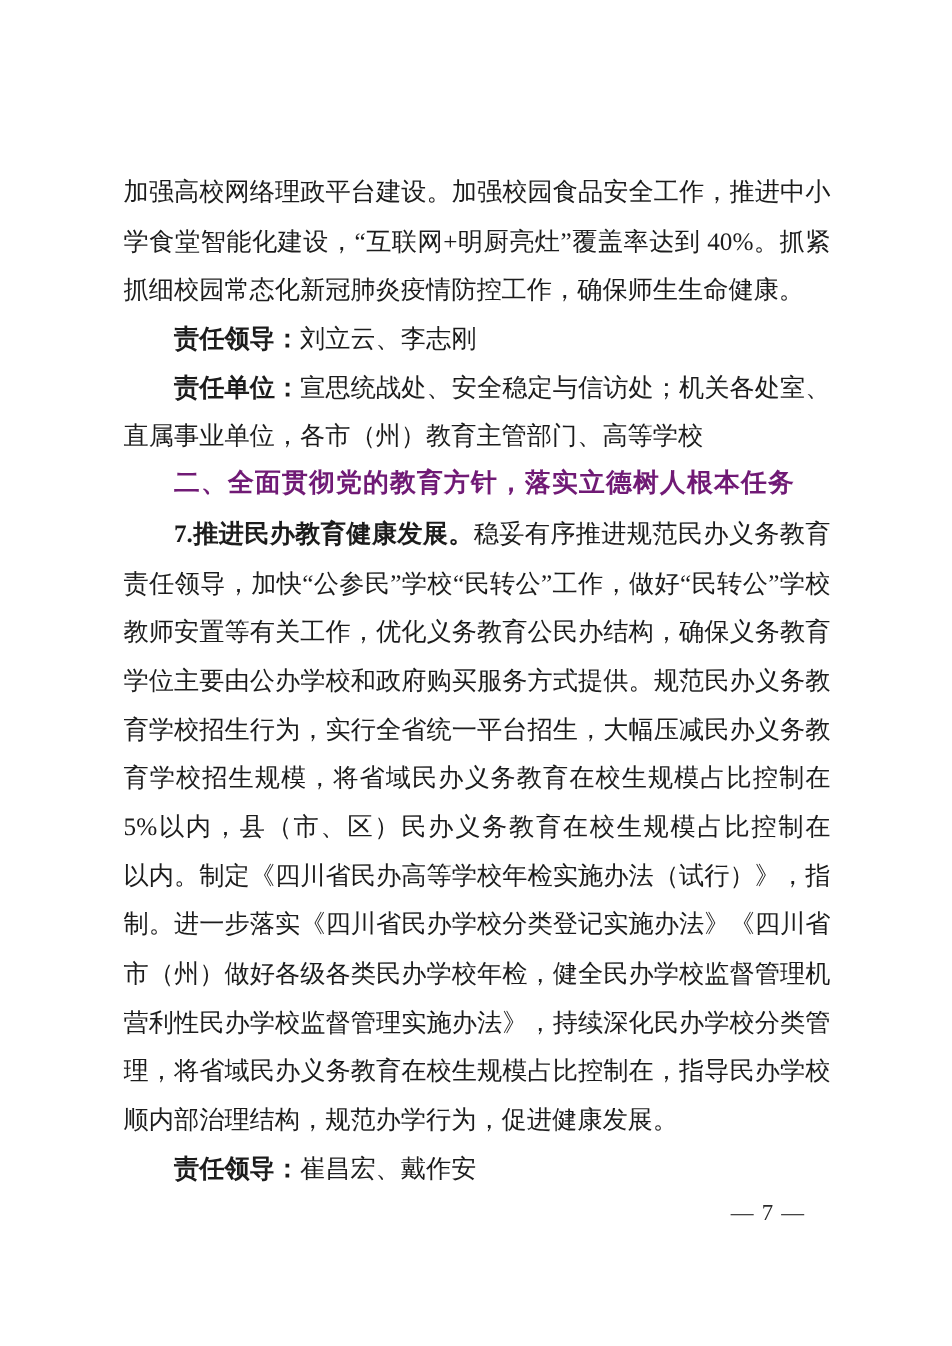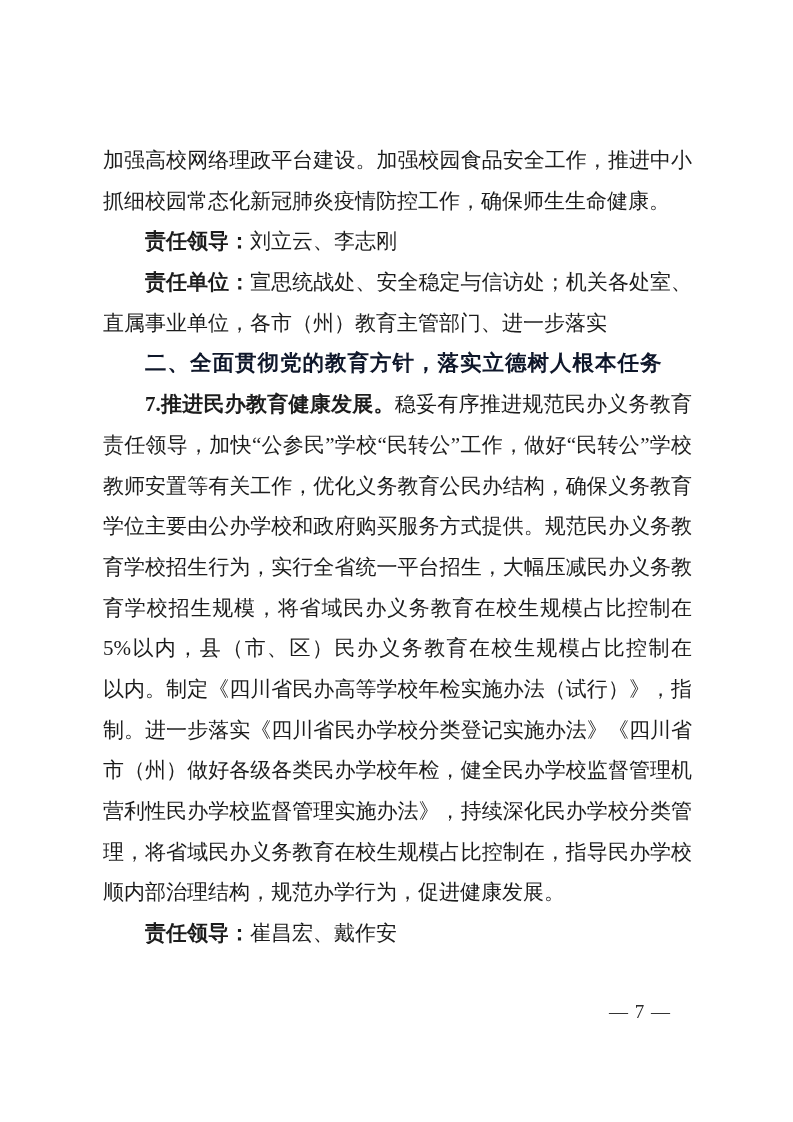--- a/index.html
+++ b/index.html
@@ -30,25 +30,25 @@
     white-space: normal;
   }
   .line.j {
     text-align: justify;
     text-align-last: justify;
   }
   .line.indent {
     padding-left: 42px;
   }
   .line.heading-line {
-    font-family: Liberation Sans, sans-serif;
+    font-family: Liberation Mono, monospace;
     font-weight: 700;
     font-size: 21.5px;
     letter-spacing: 1px;
-    color: #0f172a;
+    color: #701a75;
   }
   .seg-body { font-weight: 400; }
   .seg-label { font-weight: 700; }
   .seg-lead { font-weight: 700; }
   .seg-heading-text { font-weight: 700; }
   .page-number {
     position: absolute;
     top: 1000px;
     left: 578px;
     width: 124px;
@@ -60,24 +60,25 @@
     color: #2a2a2a;
     font-family: "Liberation Serif", "DejaVu Serif", serif;
   }
 </style>
 </head>
 <body>
 
 <div class="page">
   <div class="doc-body">
       <div class="line j"><span class="seg-body">加强高校网络理政平台建设。加强校园食品安全工作，推进中小</span></div>
+      <div class="line j"><span class="seg-body">学食堂智能化建设，“互联网+明厨亮灶”覆盖率达到 40%。抓紧</span></div>
       <div class="line"><span class="seg-body">抓细校园常态化新冠肺炎疫情防控工作，确保师生生命健康。</span></div>
       <div class="line indent"><span class="seg-label">责任领导：</span><span class="seg-body">刘立云、李志刚</span></div>
       <div class="line j indent"><span class="seg-label">责任单位：</span><span class="seg-body">宣思统战处、安全稳定与信访处；机关各处室、</span></div>
-      <div class="line"><span class="seg-body">直属事业单位，各市（州）教育主管部门、进一步落实</span></div>
+      <div class="line"><span class="seg-body">直属事业单位，各市（州）教育主管部门、高等学校</span></div>
       <div class="line indent heading-line"><span class="seg-heading-text">二、全面贯彻党的教育方针，落实立德树人根本任务</span></div>
       <div class="line j indent"><span class="seg-lead">7.推进民办教育健康发展。</span><span class="seg-body">稳妥有序推进规范民办义务教育</span></div>
       <div class="line j"><span class="seg-body">责任领导，加快“公参民”学校“民转公”工作，做好“民转公”学校</span></div>
       <div class="line j"><span class="seg-body">教师安置等有关工作，优化义务教育公民办结构，确保义务教育</span></div>
       <div class="line j"><span class="seg-body">学位主要由公办学校和政府购买服务方式提供。规范民办义务教</span></div>
       <div class="line j"><span class="seg-body">育学校招生行为，实行全省统一平台招生，大幅压减民办义务教</span></div>
       <div class="line j"><span class="seg-body">育学校招生规模，将省域民办义务教育在校生规模占比控制在</span></div>
       <div class="line j"><span class="seg-body">5%以内，县（市、区）民办义务教育在校生规模占比控制在 15%</span></div>
       <div class="line j"><span class="seg-body">以内。制定《四川省民办高等学校年检实施办法（试行）》，指导</span></div>
       <div class="line j"><span class="seg-body">制。进一步落实《四川省民办学校分类登记实施办法》《四川省</span></div>

